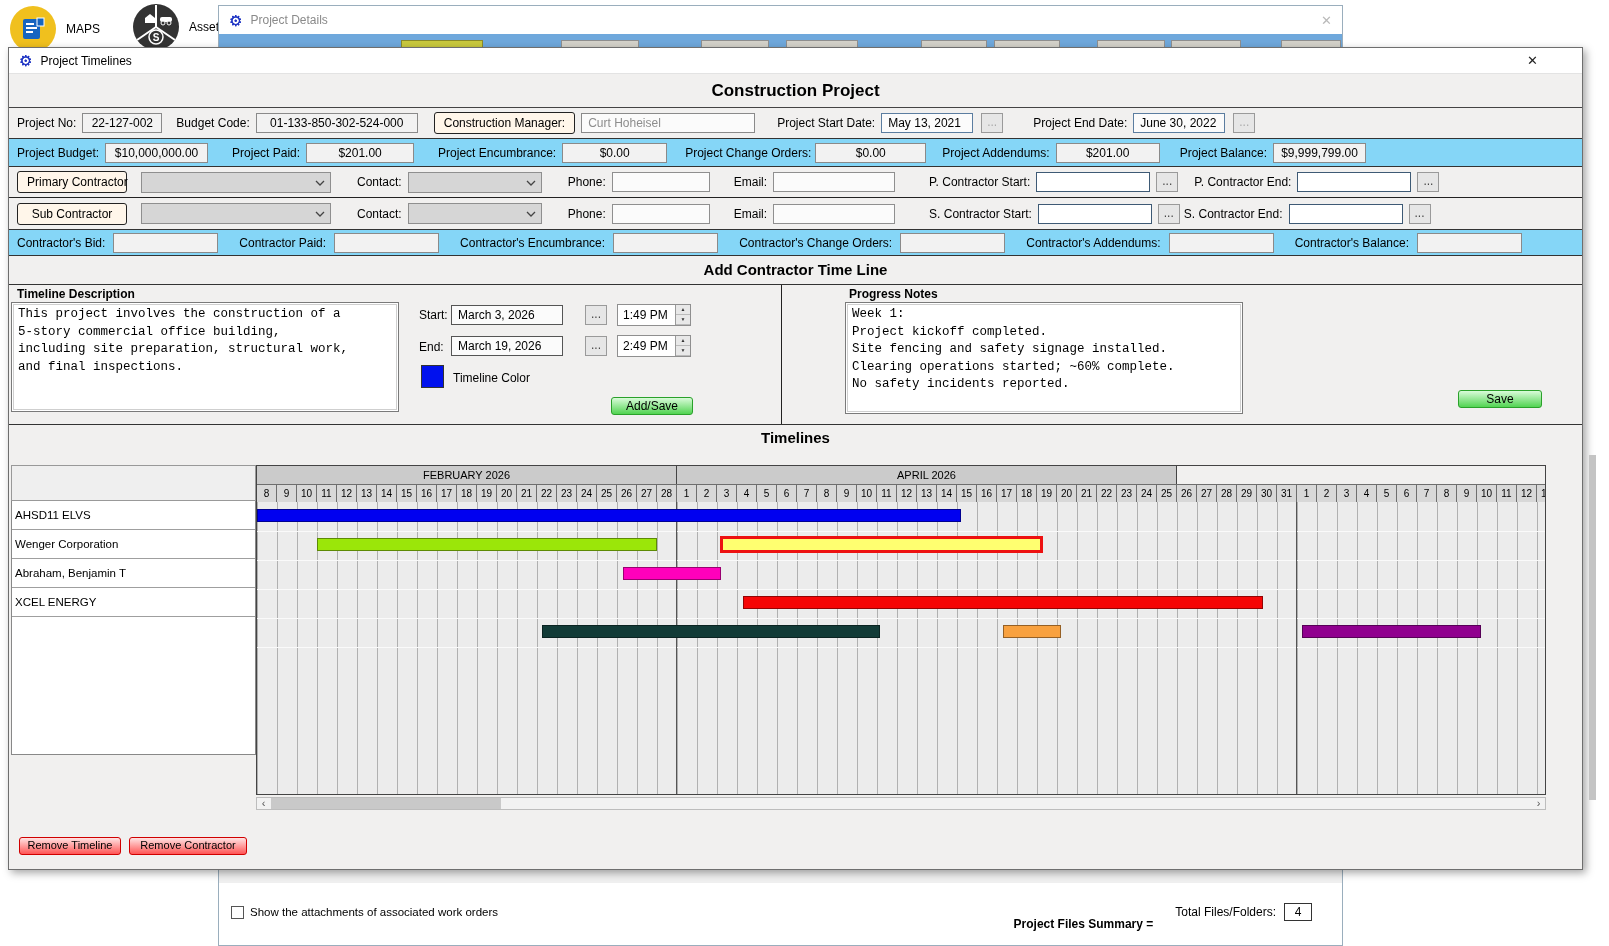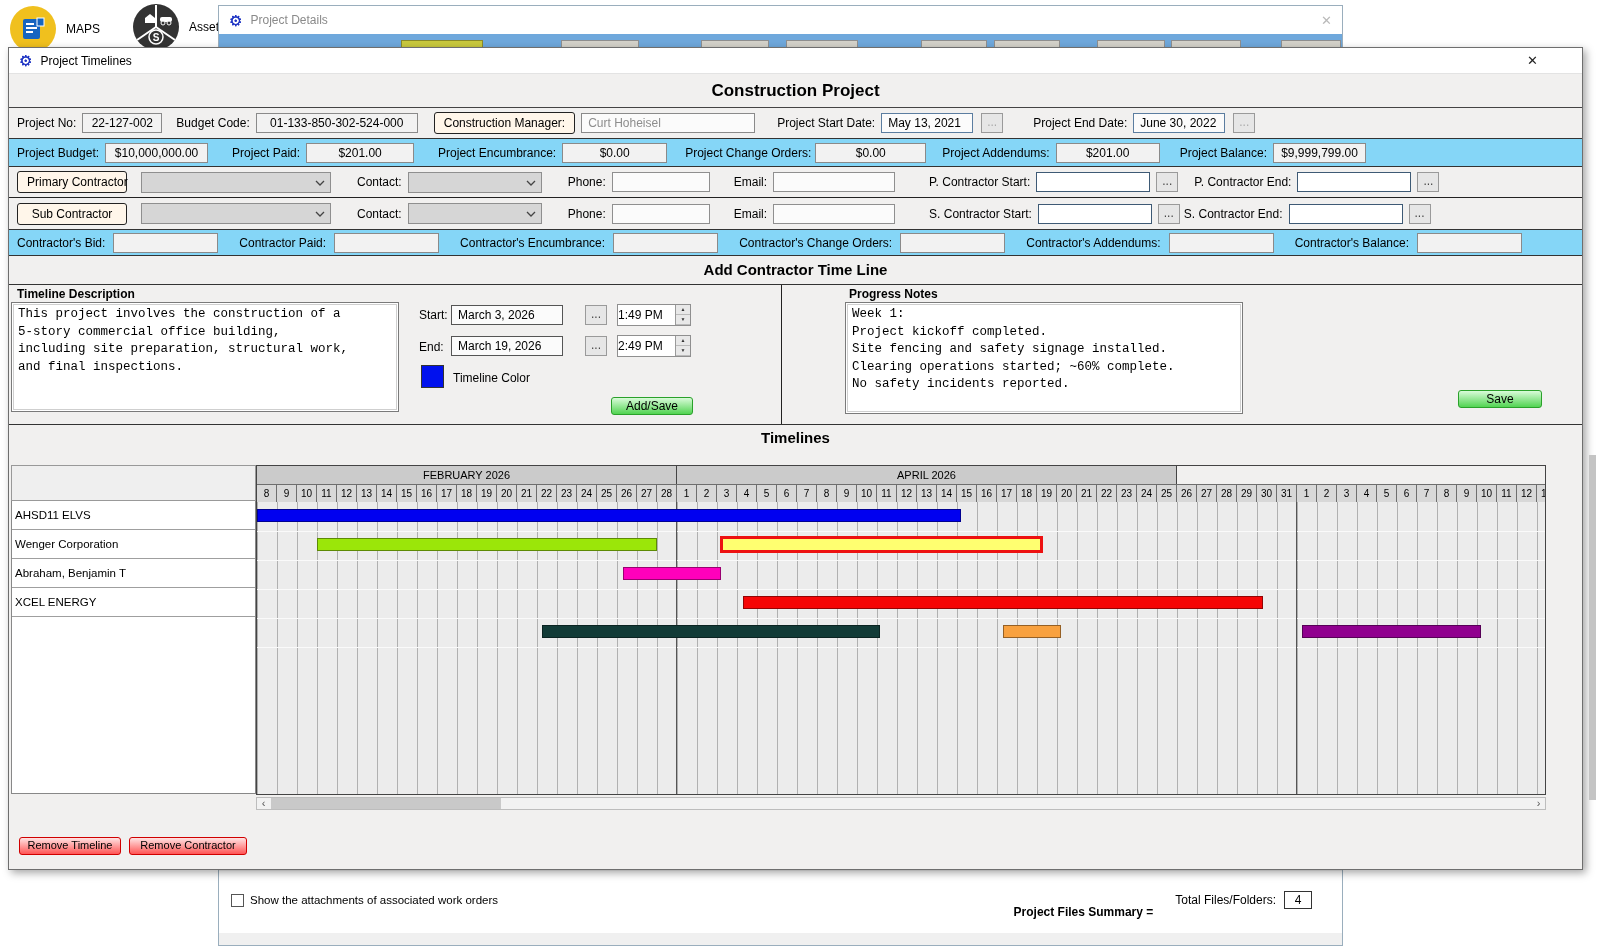--- a/index.html
+++ b/index.html
@@ -14,21 +14,21 @@
   
   .win-titlebar { height:28px; background:#ffffff; display:flex; align-items:center; padding:0 10px; gap:8px; }
   .gear { color:#1f35c4; font-size:15px; line-height:1; text-shadow:0 0 0 #1f35c4; }
   .closex { margin-left:auto; font-size:13px; cursor:default; }
 
   #details-win { position:absolute; left:218px; top:5px; width:1125px; height:941px; background:#f0f0f0; border:1px solid #9aaebd; }
   #details-win .win-title { font-size:12px; color:#8a8a8a; }
   #dw-strip { position:absolute; left:0; top:28px; width:100%; height:15px; background:#6FA8DC; overflow:hidden; }
   .strip-btn { position:absolute; top:6px; height:12px; background:#d4d2ca; border:1px solid #8f8f8f; }
   .strip-btn.yellow { background:#c9c93e; border-color:#8a8a2a; }
-  #dw-footer { position:absolute; left:0; bottom:12px; width:100%; height:62px; background:#ffffff; }
+  #dw-footer { position:absolute; left:0; bottom:0; width:100%; height:62px; background:#ffffff; }
   #dw-blueline { position:absolute; left:0; bottom:56px; width:100%; height:6px; background:#6FA8DC; border-radius:3px; }
   .footer-row { position:absolute; left:0; top:10px; width:100%; display:flex; align-items:center; font-size:11.5px; }
   .chk { width:13px; height:13px; border:1px solid #555; background:#fff; margin:0 6px 0 12px; }
   .files-box { width:28px; height:18px; border:1px solid #333; background:#fff; text-align:center; line-height:16px; font-size:12px; margin-left:8px; }
 
   
   #dialog { position:absolute; left:8px; top:47px; width:1575px; height:823px; background:#f1f0ef; border:1px solid #6e6e6e; box-shadow:3px 3px 8px rgba(0,0,0,.35); }
   #dialog .win-titlebar { border-bottom:1px solid #e3e3e3; height:26px; }
   #dialog .win-title { font-size:12px; color:#000; }
   .heading { height:33px; text-align:center; font-size:17px; font-weight:bold; line-height:33px; }
@@ -56,42 +56,42 @@
 
   .crow { height:31px; border-bottom:1px solid #222; }
   .crow:last-of-type { border-bottom:none; }
 
   .sec-title { height:28px; line-height:28px; text-align:center; font-weight:bold; font-size:15px; }
 
   #form-area { position:relative; height:141px; border-top:1px solid #333; border-bottom:1px solid #333; font-size:12px; }
   .bold-lbl { font-weight:bold; font-size:12px; }
   .pre-box { position:absolute; background:#fff; border:1px solid #7a7a7a; outline:1px solid #cfcfcf; outline-offset:-3px; font-family:"Liberation Mono","DejaVu Sans Mono",monospace; font-size:12.5px; line-height:17.5px; padding:3px 6px; white-space:pre-wrap; }
   .timebox { position:absolute; height:22px; width:74px; background:#fff; border:1px solid #8f8f8f; display:flex; }
-  .timebox .tval { flex:1; line-height:20px; font-size:12px; }
+  .timebox .tval { flex:1; line-height:20px; padding-left:5px; font-size:12px; }
   .spin { width:15px; display:flex; flex-direction:column; border-left:1px solid #9a9a9a; }
   .spin div { flex:1; font-size:5px; text-align:center; line-height:9px; background:#e8e8e8; border-bottom:1px solid #bbb; color:#333; }
   .greenbtn { position:absolute; height:18px; line-height:16px; text-align:center; font-size:12px; background:linear-gradient(#d9fbd9,#52d452); border:1px solid #2aa12a; border-radius:3px; }
   #vdivider { position:absolute; left:772px; top:0; width:1px; height:100%; background:#222; }
   .swatch { position:absolute; width:23px; height:23px; border:1px solid #333; }
 
   
   #gantt { position:relative; height:343px; margin-top:14px; }
   #gcorner { position:absolute; left:2px; top:0; width:245px; height:36px; background:#efefef; border:1px solid #999; }
   #gframe { position:absolute; left:247px; top:0; width:1290px; height:330px; border:1px solid #444; overflow:hidden; }
   #gmonths { position:absolute; left:0; top:0; width:1340px; height:18px; display:flex; }
   .mcell { height:18px; background:#cbcbcb; border-right:1px solid #444; font-size:11px; text-align:center; line-height:18px; flex:none; }
   #gdays { position:absolute; left:0; top:18px; width:1340px; height:18px; display:flex; }
   .dcell { width:20px; height:18px; flex:none; background:#d8d8d8; border-right:1px solid #6e6e6e; border-top:1px solid #6e6e6e; font-size:10px; text-align:center; line-height:17px; }
   #ggrid { position:absolute; left:0; top:36px; width:1340px; height:293px; background:#ececec;
            background-image:repeating-linear-gradient(to right,#b0b0b0 0px,#b0b0b0 1px,transparent 1px,transparent 20px); }
   .rowline { position:absolute; left:0; width:100%; height:1px; background:#fafafa; }
   .mline { position:absolute; top:0; width:1px; height:293px; background:#555; }
   .gbar { position:absolute; height:13px; border:1px solid rgba(0,0,0,.4); z-index:2; }
   .gbar.sel { height:17px; border:3px solid #ed1111; background:#ffff70 !important; }
-  #glabels { position:absolute; left:2px; top:36px; width:245px; height:293px; background:#fff; border:1px solid #888; border-top:none; }
+  #glabels { position:absolute; left:2px; top:36px; width:245px; height:254px; background:#fff; border:1px solid #888; border-top:none; }
   .glabel { height:29px; line-height:28px; border-bottom:1px solid #9f9f9f; font-size:11.5px; padding-left:3px; background:#fff; white-space:nowrap; overflow:hidden; }
   #gscroll { position:absolute; left:247px; top:332px; width:1290px; height:13px; background:#f2f2f2; border:1px solid #bdbdbd; }
   .sarrow { position:absolute; top:0; width:13px; height:11px; text-align:center; line-height:10px; font-size:11px; color:#555; background:#f2f2f2; }
   #sthumb { position:absolute; left:14px; top:0; width:230px; height:11px; background:#c9c9c9; }
 
   .redbtn { position:absolute; height:18px; line-height:15px; text-align:center; font-size:11px; background:linear-gradient(#ffe3e3,#ff5555); border:1px solid #d00000; border-radius:3px; }
 
   #right-strip { position:absolute; left:1589px; top:455px; width:7px; height:345px; background:#c4c4c4; }
 </style>
 </head>

